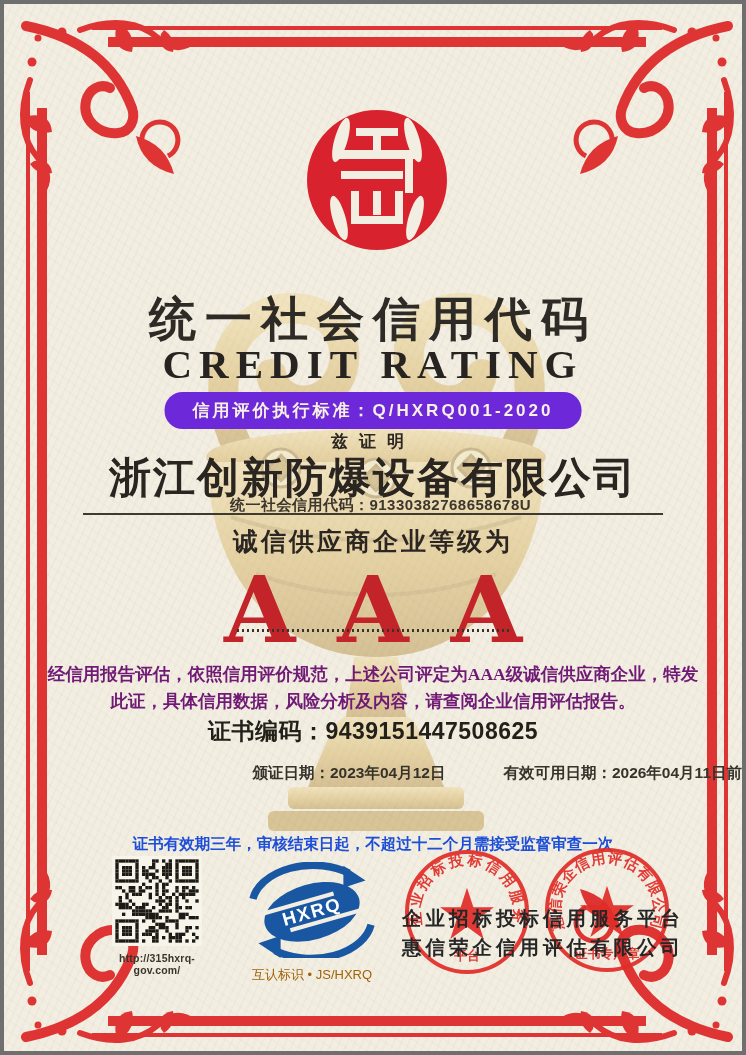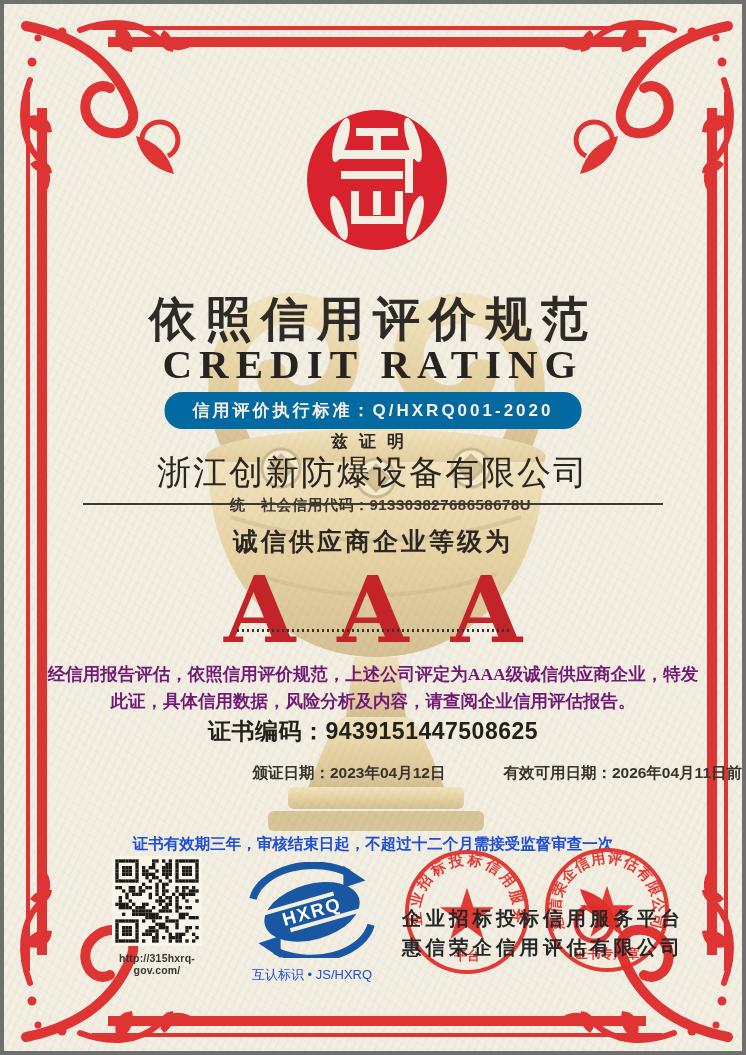--- a/index.html
+++ b/index.html
@@ -26,30 +26,30 @@
   svg.trophy{position:absolute; left:95px; top:268px; width:555px; height:572px; z-index:0; pointer-events:none;}
 
   .content{position:absolute; inset:0; z-index:2;}
 
   
   .logo{position:absolute; left:301px; top:104px; width:144px; height:144px;}
   .title-cn{top:284px; font-family:"Liberation Serif", serif; font-weight:bold;
     font-size:47px; letter-spacing:9px; color:#2e2a25;}
   .title-en{top:336px; font-family:"Liberation Serif", serif; font-weight:bold;
     font-size:41px; letter-spacing:7px; color:#272320;}
-  .banner{top:388px; left:50%; transform:translateX(-50%); background:#0369a1;
+  .banner{top:388px; left:50%; transform:translateX(-50%); background:#6d28d9;
     color:#f7f1e4; font-weight:bold; font-size:17px; letter-spacing:3px;
     padding:7px 28px; border-radius:18px; white-space:nowrap;}
 
   
   .certify{top:426px; font-family:"Liberation Serif", serif; font-weight:bold;
     font-size:17px; letter-spacing:11px; color:#2c2722;}
   .company-wrap{top:446px; left:50%; transform:translateX(-50%); width:580px;
     border-bottom:2px solid #3f3a32; padding-bottom:7px; text-align:center;}
-  .company{font-family:"Liberation Serif", serif; font-weight:normal; font-size:34px;
+  .company{font-family:"Liberation Serif", serif; font-weight:bold; font-size:42px;
     letter-spacing:2px; color:#2a2520; white-space:nowrap;}
   .credit-code{top:492px; font-size:15px; font-weight:bold; color:#3c362d; letter-spacing:.5px;padding-left:15px;}
   .grade-intro{top:521px; font-family:"Liberation Serif", serif; font-weight:bold;
     font-size:25px; letter-spacing:3px; color:#2b2621;}
   .grade{top:560px; font-family:"DejaVu Serif", serif; font-weight:bold; font-size:92px;
     line-height:1; color:#c2242a; letter-spacing:42px; text-indent:42px;}
   .dotted{top:625px; left:50%; transform:translateX(-50%); width:272px; height:3px;
     background:repeating-linear-gradient(90deg,#38322a 0 2px, transparent 2px 5px);}
   .statement{top:657px; left:50%; transform:translateX(-50%); width:706px; text-align:center;
     font-family:Liberation Serif, serif; font-size:17.5px; line-height:1.55; color:#701a75;
@@ -58,21 +58,21 @@
   .dates{top:759px; display:flex; justify-content:flex-end; gap:58px;
     font-size:15.5px; font-weight:bold; color:#37322a; width:100%;}
   .supervision{top:782px; font-size:15.5px; font-weight:bold; color:#1d4ed8;margin-top:48px;}
 
   
   .qr-block{left:95px; top:852px; width:116px; text-align:center;}
   .qr-svg{width:90px; height:90px; background:#f7f4ea; display:block; margin:0 auto; fill:#1d1a15;}
   .qr-url{margin-top:6px; font-size:10.5px; font-weight:bold; color:#3a352c; letter-spacing:.2px;}
   .hxrq-block{left:238px; top:858px; width:140px; text-align:center;}
   .hxrq-logo{width:134px; height:96px;}
-  .mutual-mark{margin-top:4px; font-size:13px; color:#1d4ed8;}
+  .mutual-mark{margin-top:4px; font-size:13px; color:#a16207;}
   .seal{width:132px; height:132px; opacity:.93;}
   .seal-left{left:397px; top:842px;}
   .seal-right{left:537px; top:840px;}
   .org-text{left:394px; top:900px; width:290px; text-align:center; z-index:3;
     font-family:"Liberation Serif", serif; font-weight:bold; font-size:19.5px;
     letter-spacing:4px; line-height:1.5; color:#262626; white-space:nowrap;}
   .org-text div{white-space:nowrap;}
 </style>
 </head>
 <body>
@@ -158,21 +158,21 @@
         <rect x="-40" y="-30" width="80" height="9"></rect>
         <rect x="-36" y="-9" width="62" height="8"></rect>
         <rect x="28" y="-21" width="8" height="34"></rect>
         <rect x="-26" y="11" width="8" height="33"></rect>
         <rect x="18" y="11" width="8" height="33"></rect>
         <rect x="-4" y="11" width="8" height="24"></rect>
         <rect x="-20" y="36" width="40" height="8"></rect>
       </g>
     </svg>
 
-    <div class="abs centered title-cn">依照信用评价规范</div>
+    <div class="abs centered title-cn">统一社会信用代码</div>
     <div class="abs centered title-en">CREDIT RATING</div>
     <div class="abs banner">信用评价执行标准：Q/HXRQ001-2020</div>
 
     <div class="abs centered certify">兹证明</div>
     <div class="abs company-wrap">
       <span class="company">浙江创新防爆设备有限公司</span>
     </div>
     <div class="abs centered credit-code">统一社会信用代码：91330382768658678U</div>
 
     <div class="abs centered grade-intro">诚信供应商企业等级为</div>

